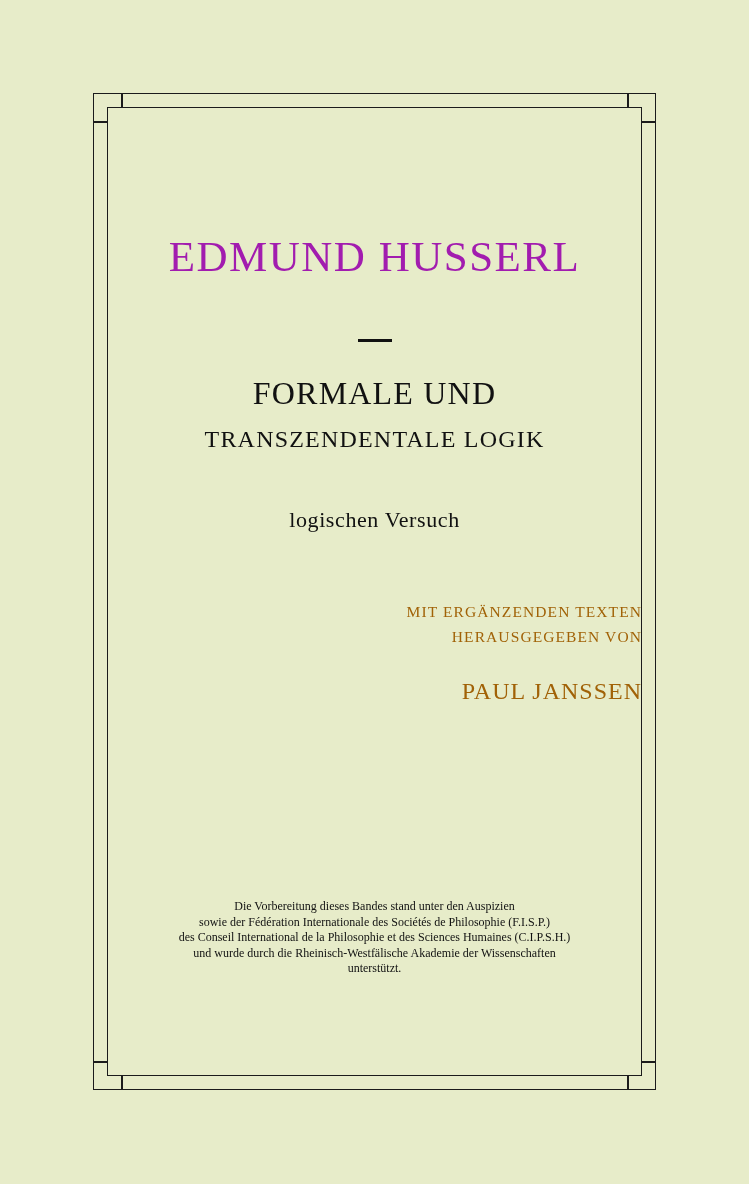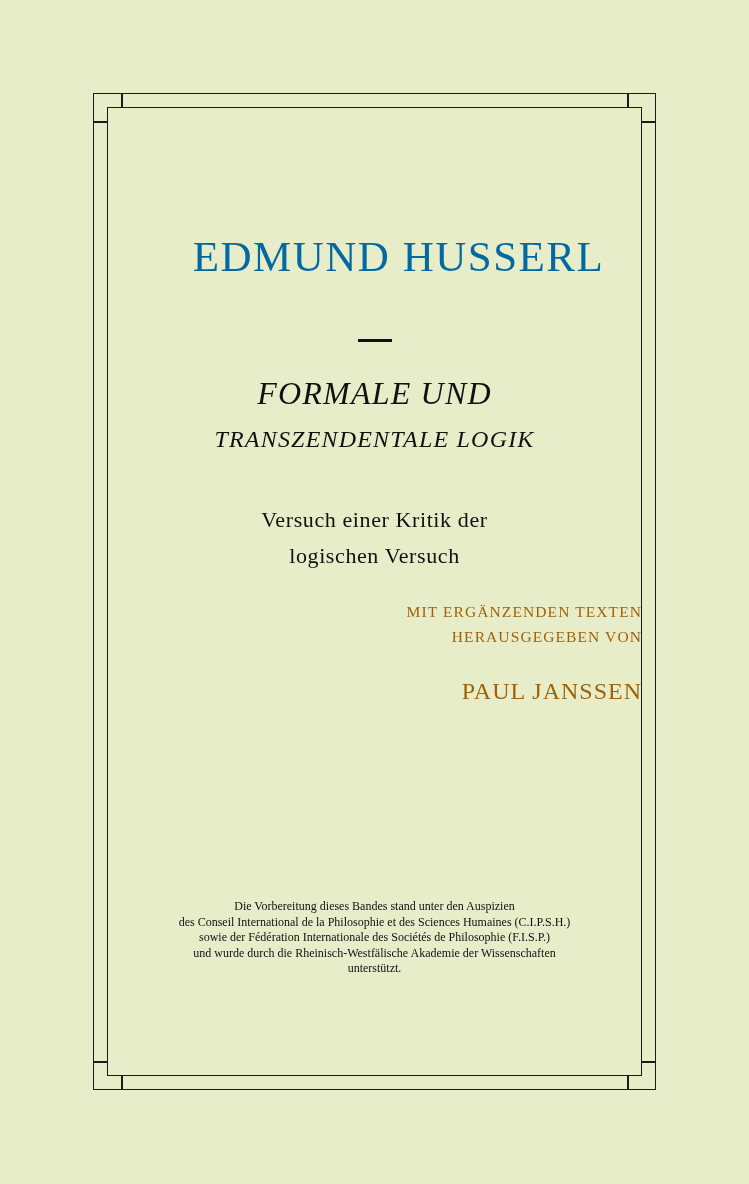--- a/index.html
+++ b/index.html
@@ -56,42 +56,40 @@
   }
 
   .author {
     position: absolute;
     top: 125px;
     left: 0;
     width: 100%;
     text-align: center;
     font-size: 43px;
     letter-spacing: 1.5px;
-    color: #0369a1;
+    color: #a21caf;
     font-weight: 400;
     font-family: "Liberation Serif", serif;
-    padding-left: 24px;
   }
   .rule-short {
     position: absolute;
     top: 232px;
     left: 50%;
     transform: translateX(-50%);
     width: 34px;
     height: 2.5px;
     background: #111;
   }
   .title {
     position: absolute;
     top: 263px;
     left: 0;
     width: 100%;
     text-align: center;
     color: #111;
-    font-style: italic;
   }
   .title .line1 {
     font-size: 32px;
     letter-spacing: 1.2px;
     line-height: 46px;
     display: block;
   }
   .title .line2 {
     font-size: 24px;
     letter-spacing: 1.2px;
@@ -170,32 +168,31 @@
     <div class="author">EDMUND HUSSERL</div>
 
     <div class="rule-short"></div>
 
     <div class="title">
       <span class="line1">FORMALE UND</span>
       <span class="line2">TRANSZENDENTALE LOGIK</span>
     </div>
 
     <div class="subtitle">
-      <span>Versuch einer Kritik der</span>
       <span>logischen Versuch</span>
     </div>
 
     <div class="editor-block">
       <span class="small-caps">MIT ERGÄNZENDEN TEXTEN</span>
       <span class="small-caps">HERAUSGEGEBEN VON</span>
       <span class="editor-name">PAUL JANSSEN</span>
     </div>
 
     <div class="footnote">
       <span>Die Vorbereitung dieses Bandes stand unter den Auspizien</span>
+      <span>sowie der Fédération Internationale des Sociétés de Philosophie (F.I.S.P.)</span>
       <span>des Conseil International de la Philosophie et des Sciences Humaines (C.I.P.S.H.)</span>
-      <span>sowie der Fédération Internationale des Sociétés de Philosophie (F.I.S.P.)</span>
       <span>und wurde durch die Rheinisch-Westfälische Akademie der Wissenschaften</span>
       <span>unterstützt.</span>
     </div>
 
   </div>
 </div>
 
 </body></html>

